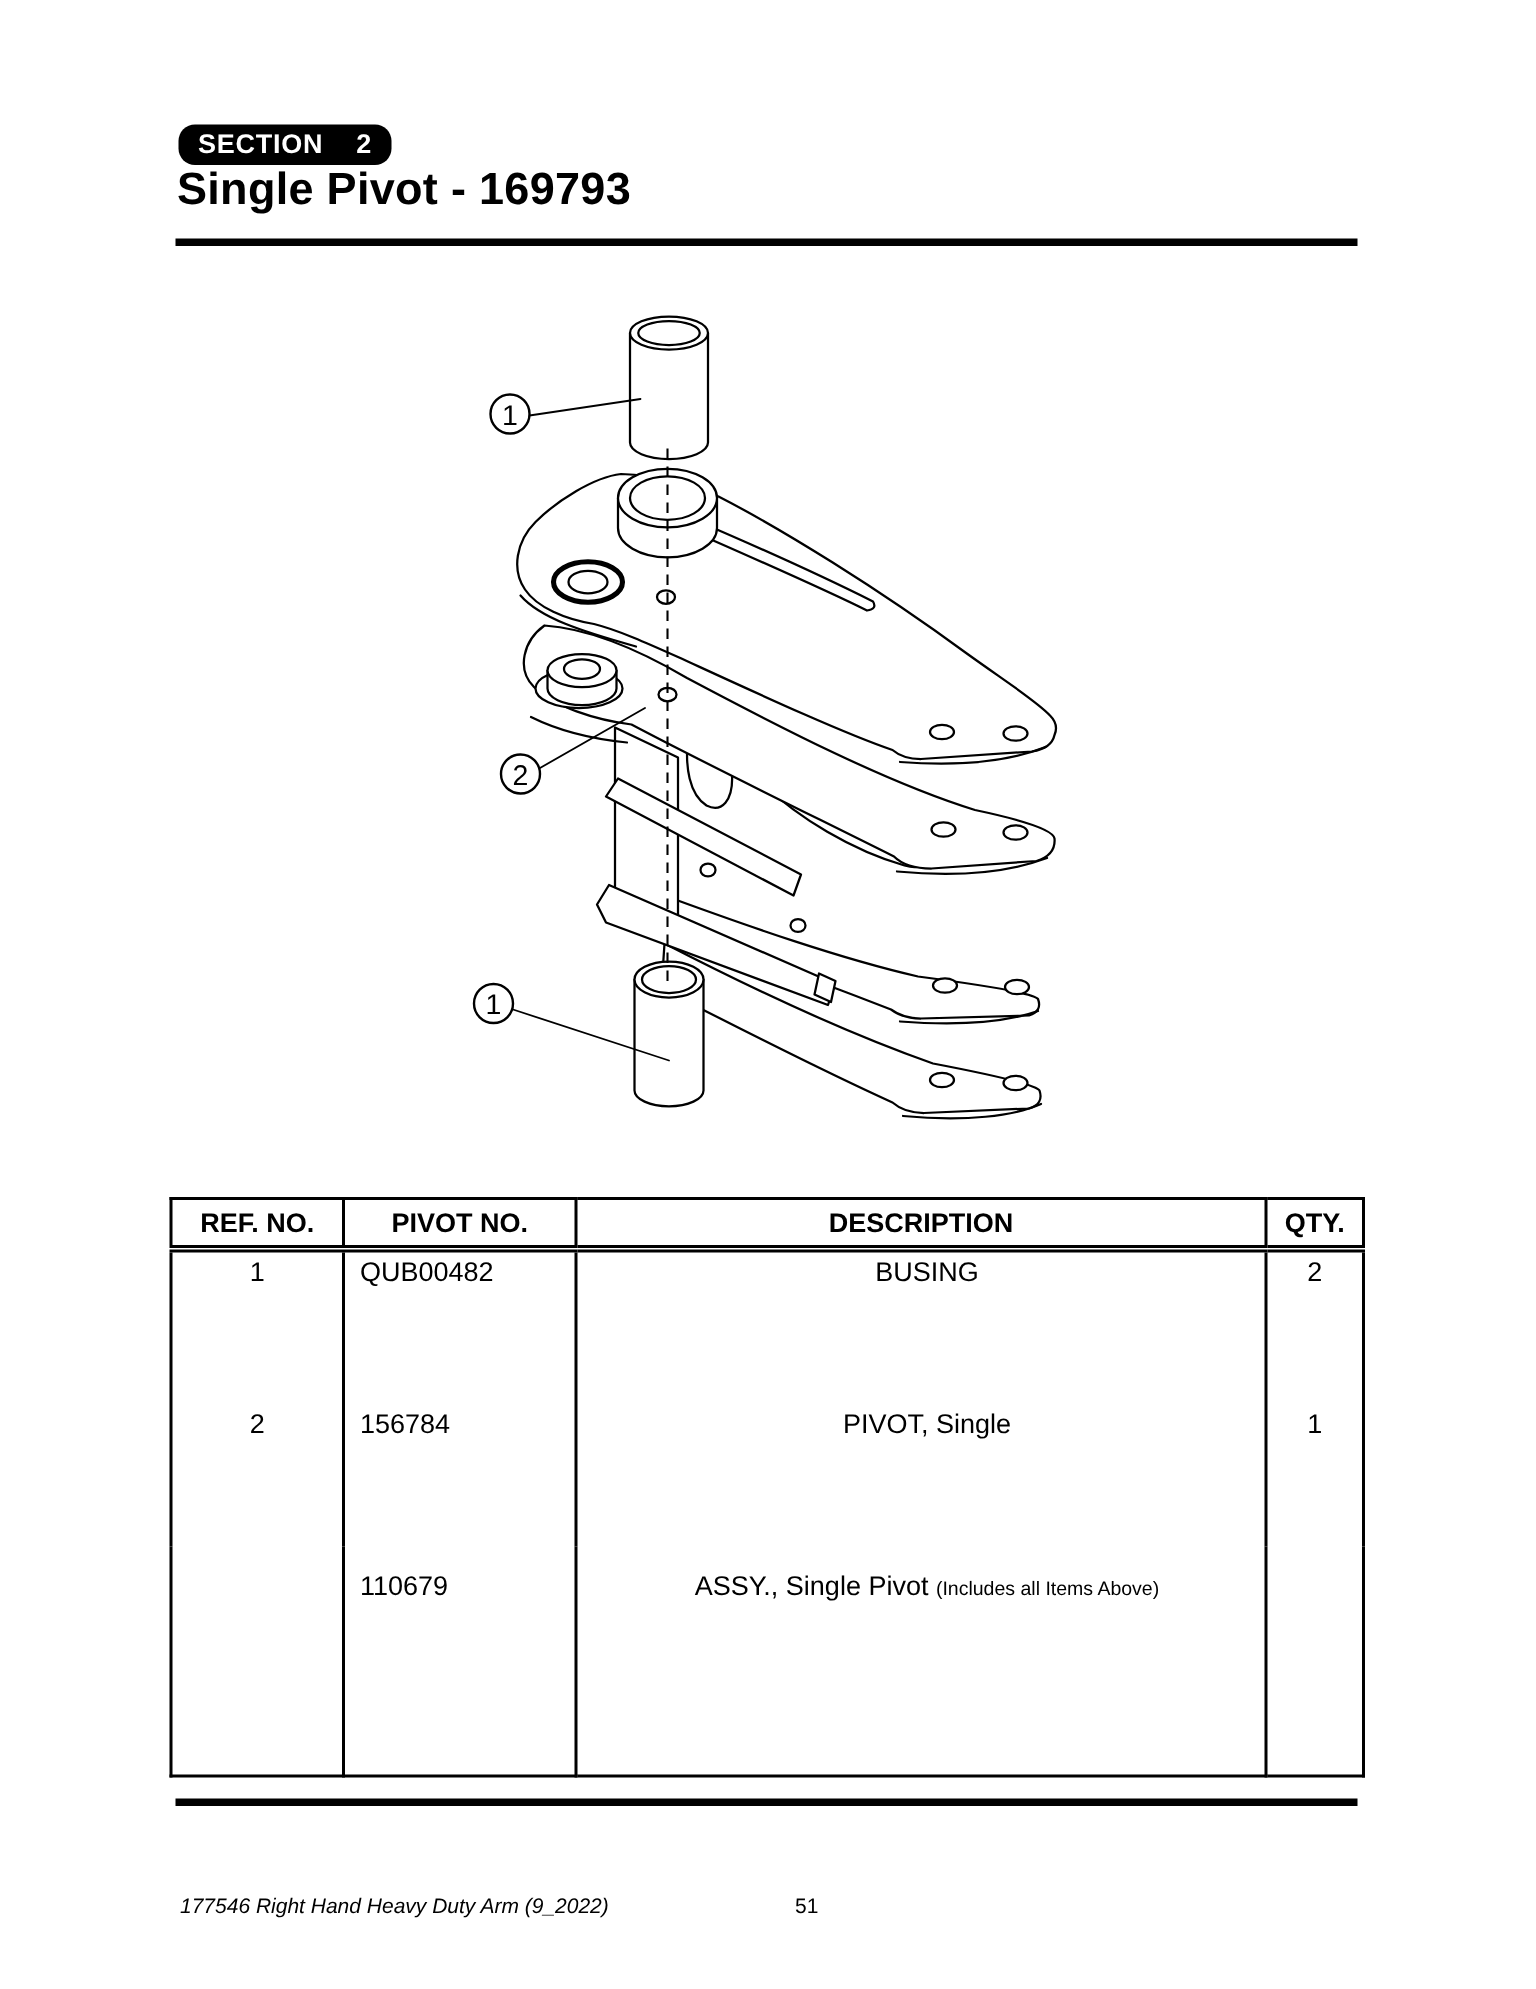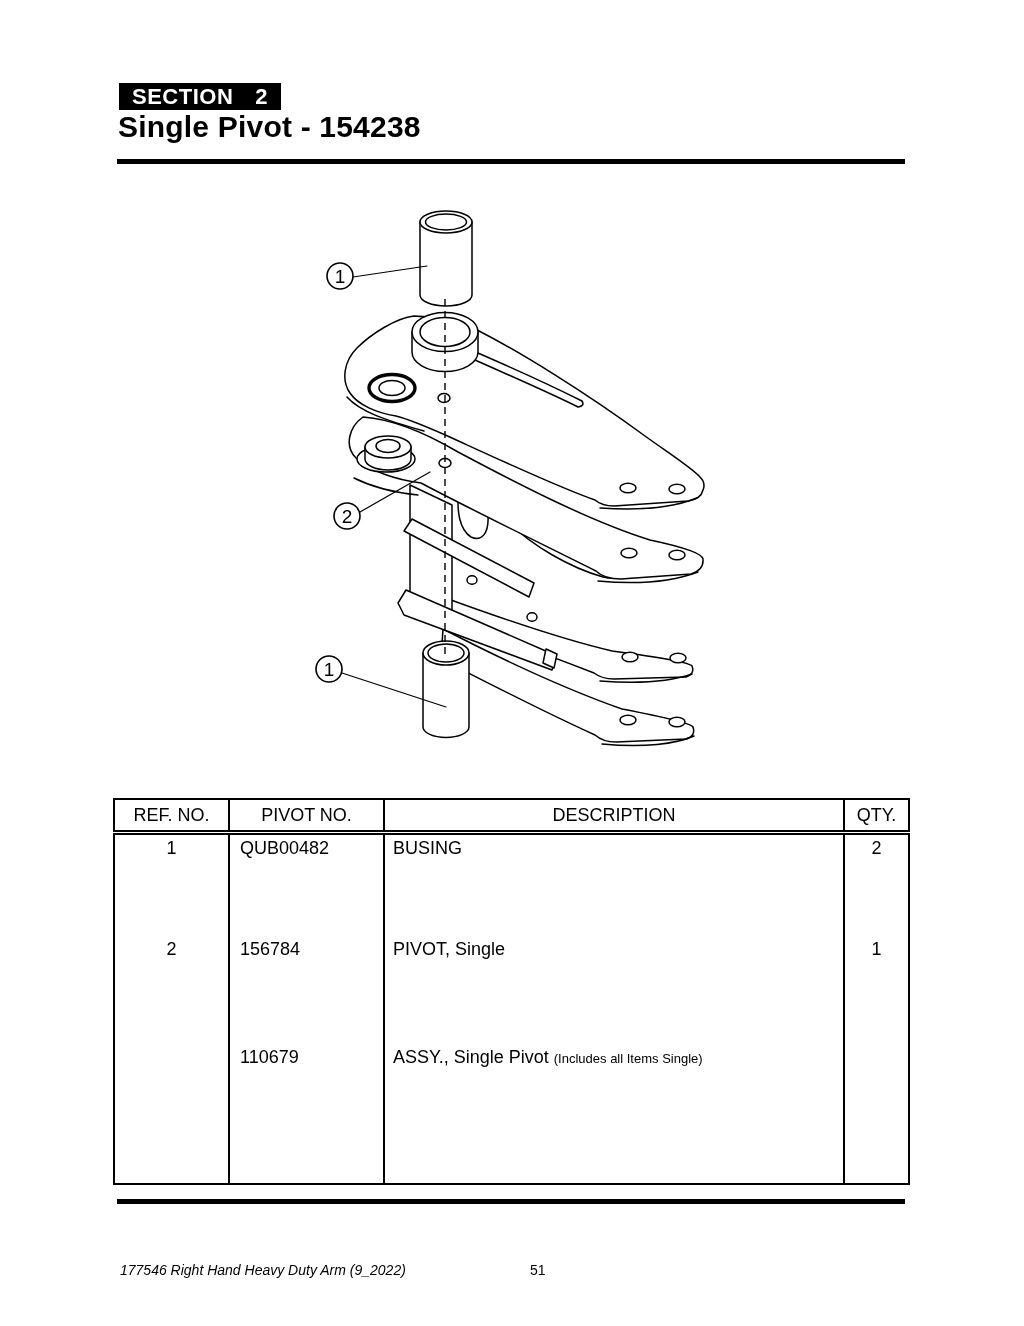--- a/index.html
+++ b/index.html
@@ -1,21 +1,21 @@
 <!DOCTYPE html>
 <html><head>
 <meta charset="utf-8">
 <style>
   html,body{margin:0;padding:0;background:#ffffff;}
   body{width:1024px;height:1326px;position:relative;font-family:"Liberation Sans",sans-serif;color:#000;}
   .page{position:absolute;inset:0;background:#fff;}
 
   
   .section-tag{position:absolute;left:119px;top:83px;height:27px;background:#000;color:#fff;
-    display:flex;align-items:flex-end;padding:0 13px;font-size:22px;font-weight:bold;letter-spacing:.5px;}
+    display:flex;align-items:center;padding:0 13px;font-size:18px;font-weight:bold;letter-spacing:.5px;border-radius:11px;}
   .section-tag .sec-num{margin-left:22px;}
   .page-title{position:absolute;left:118px;top:110px;margin:0;font-size:30px;font-weight:bold;letter-spacing:.2px;}
   .rule{position:absolute;left:117px;width:788px;height:5px;background:#000;}
   .rule.top{top:159px;}
   .rule.bottom{top:1199px;}
 
   
   .diagram{position:absolute;left:300px;top:190px;width:440px;height:580px;}
   .ln{fill:#ffffff;stroke:#000;stroke-width:1.5;stroke-linejoin:round;stroke-linecap:round;}
   .ln.nf{fill:none;}
@@ -23,44 +23,44 @@
   .ln.thin{stroke-width:1.2;}
   .dash{fill:none;stroke:#000;stroke-width:1.4;stroke-dasharray:7 5;}
   .callout-circle{fill:#fff;stroke:#000;stroke-width:1.6;}
   .callout-num{font-family:"Liberation Sans",sans-serif;font-size:19px;fill:#000;text-anchor:middle;}
 
   
   .parts-table{position:absolute;left:113px;top:798px;width:795px;height:387px;border-collapse:collapse;table-layout:fixed;}
   .parts-table th,.parts-table td{border-left:2px solid #000;border-right:2px solid #000;
     font-size:18px;padding:0;vertical-align:top;line-height:26px;overflow:hidden;}
   .parts-table thead th{border-top:2.5px solid #000;border-bottom:5px double #000;height:30px;
-    font-weight:normal;text-align:center;vertical-align:middle;line-height:30px;}
+    font-weight:bold;text-align:center;vertical-align:middle;line-height:30px;}
   .parts-table .c-ref{text-align:center;}
   .parts-table .c-part{text-align:left;padding-left:10px;}
-  .parts-table .c-desc{text-align:left;padding-left:8px;}
+  .parts-table .c-desc{text-align:center;padding-left:8px;}
   .parts-table .c-qty{text-align:center;}
   .parts-table tr.gap-row td{padding-top:13px;}
   .parts-table tbody tr:last-child td{border-bottom:2.5px solid #000;}
   .desc-note{font-size:13px;}
 
   
   .footer-doc{position:absolute;left:120px;top:1262px;font-size:14px;font-style:italic;}
   .footer-page{position:absolute;left:530px;top:1262px;font-size:14px;}
 </style>
 </head>
 <body>
 
 <div class="page">
 
   <div class="section-tag">
     <span>SECTION</span>
     <span class="sec-num">2</span>
   </div>
 
-  <h1 class="page-title">Single Pivot - 154238</h1>
+  <h1 class="page-title">Single Pivot - 169793</h1>
 
   <div class="rule top"></div>
 
   <svg class="diagram" viewBox="300 190 440 580" xmlns="http://www.w3.org/2000/svg">
 
     <g>
       <path class="ln" d="M 443 629 C 505 661 568 690 622 709 Q 690 722 693 727 Q 696 736 686 739 L 616 742 Q 603 742 595 735 C 542 711 482 680 441 659 Z"></path>
       <path class="ln nf" d="M 602 744 C 644 748 676 744 694 736"></path>
       <ellipse class="ln" cx="628" cy="720" rx="8" ry="4.8"></ellipse>
       <ellipse class="ln" cx="677" cy="722" rx="8" ry="4.8"></ellipse>
@@ -170,21 +170,21 @@
       </tr>
       <tr>
         <td class="c-ref">2</td>
         <td class="c-part">156784</td>
         <td class="c-desc">PIVOT, Single</td>
         <td class="c-qty">1</td>
       </tr>
       <tr class="gap-row">
         <td class="c-ref"></td>
         <td class="c-part">110679</td>
-        <td class="c-desc"><span>ASSY., Single Pivot </span><span class="desc-note">(Includes all Items Single)</span></td>
+        <td class="c-desc"><span>ASSY., Single Pivot </span><span class="desc-note">(Includes all Items Above)</span></td>
         <td class="c-qty"></td>
       </tr>
       <tr>
         <td></td>
           <td></td>
           <td></td>
           <td></td>
       </tr>
     </tbody>
   </table>

